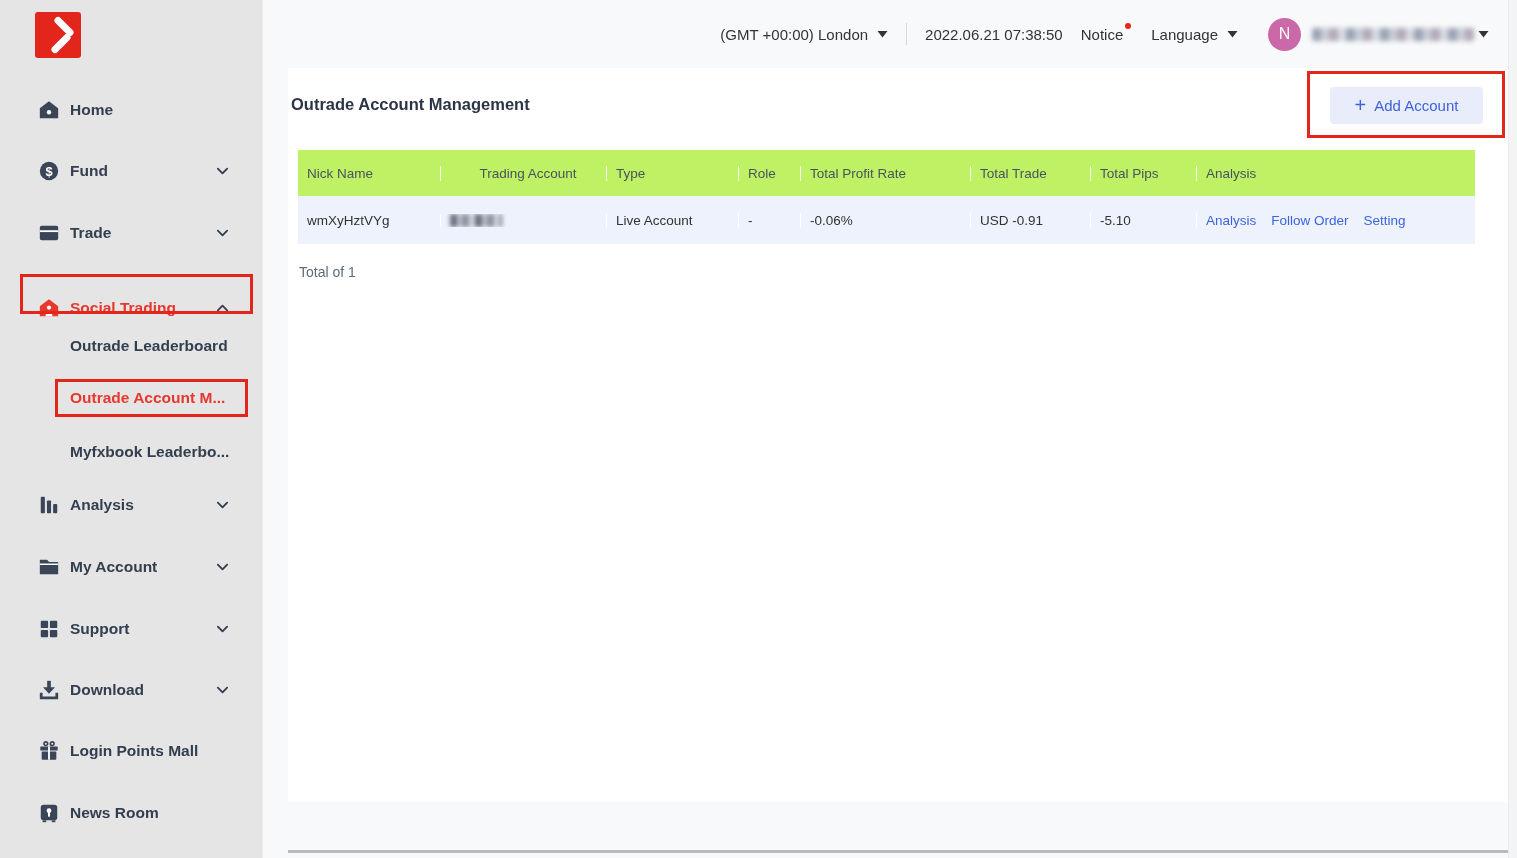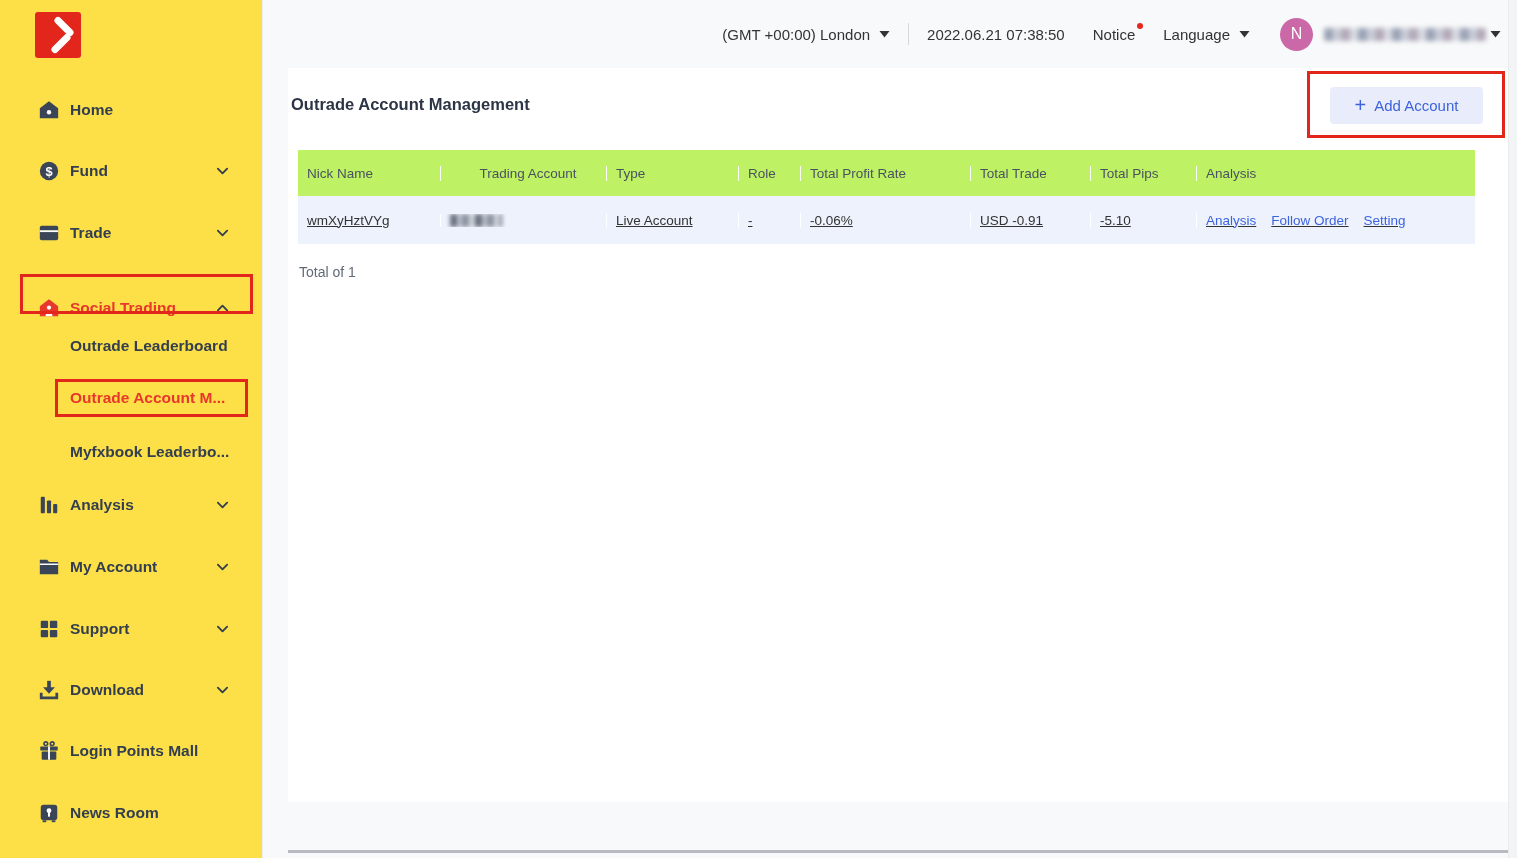--- a/index.html
+++ b/index.html
@@ -1,41 +1,41 @@
 <!DOCTYPE html>
 <html><head>
 <meta charset="utf-8">
 <style>
   * { margin:0; padding:0; box-sizing:border-box; }
   body { font-family:"Liberation Sans","DejaVu Sans",sans-serif; background:#fff; }
   .screen { position:relative; width:1517px; height:858px; background:#f8f9fa; overflow:hidden; }
 
   
-  .sidebar { position:absolute; left:0; top:0; width:263px; height:858px; background:#fde047; border-right:1px solid #ededed; }
+  .sidebar { position:absolute; left:0; top:0; width:263px; height:858px; background:#e5e5e5; border-right:1px solid #ededed; }
   .logo { position:absolute; left:35px; top:12px; width:46px; height:46px; background:#e2261c; border-radius:3px; overflow:hidden; }
   .logo .bar { position:absolute; width:24px; height:7px; background:#fff; border-radius:4px; }
   .logo .bar1 { left:17px; top:11px; transform:rotate(45deg); }
   .logo .bar2 { left:14px; top:28px; transform:rotate(-45deg); }
 
   .nav-item { position:absolute; left:0; width:263px; height:40px; cursor:pointer; }
   .nav-icon { position:absolute; left:38px; top:9px; width:22px; height:22px; }
   .nav-label { position:absolute; left:70px; top:50%; transform:translateY(-50%); font-size:15.5px; font-weight:bold; color:#333e4e; white-space:nowrap; }
   .nav-chevron { position:absolute; right:34px; top:50%; transform:translateY(-50%); width:13px; height:13px; }
   .nav-item.active .nav-label { color:#e8372c; }
 
   .ann-box { position:absolute; border:3px solid #e2261c; pointer-events:none; }
   .box-social { left:20px; top:274px; width:233px; height:40px; }
   .box-outacc { left:55px; top:379px; width:193px; height:38px; }
 
   
-  .topbar { position:absolute; left:263px; top:0; width:1254px; height:68px; display:flex; align-items:center; justify-content:flex-end; padding-right:16px; font-size:15px; color:#333; }
+  .topbar { position:absolute; left:263px; top:0; width:1254px; height:68px; display:flex; align-items:center; justify-content:flex-end; padding-right:28px; font-size:15px; color:#333; }
   .tb-item { display:flex; align-items:center; white-space:nowrap; }
   .tb-caret { margin-left:9px; }
   .tb-divider { width:1px; height:22px; background:#d9d9d9; margin:0 18px; }
-  .tb-notice { position:relative; margin-left:28px; cursor:pointer; }
+  .tb-notice { position:relative; margin-left:18px; cursor:pointer; }
   .tb-notice .dot { position:absolute; top:-3px; right:-8px; width:6px; height:6px; border-radius:50%; background:#e8251c; }
   .tb-language { margin-left:28px; cursor:pointer; }
   .avatar { width:33px; height:33px; border-radius:50%; background:#cb68a8; color:#fff; font-size:16px; display:flex; align-items:center; justify-content:center; margin-left:30px; }
   .blur-name { width:162px; height:13px; margin-left:11px; border-radius:2px;
     background:repeating-linear-gradient(90deg,#9aa3b5 0 9px,#c9cdd8 9px 17px,#b3a9b8 17px 26px,#d8dbe2 26px 34px);
     filter:blur(2.5px); }
   .user-caret { margin-left:4px; }
 
   
   .card { position:absolute; left:288px; top:68px; width:1220px; height:734px; background:#fff; }
@@ -44,21 +44,21 @@
   .box-add { left:1019px; top:3px; width:198px; height:67px; }
   .add-btn { position:absolute; left:1042px; top:19px; width:153px; height:37px; background:#e9edfb; border:none; border-radius:4px; color:#3d62dd; font-size:15px; font-family:inherit; display:flex; align-items:center; justify-content:center; gap:8px; cursor:pointer; }
   .add-plus { font-size:20px; font-weight:normal; line-height:1; margin-top:-2px; }
 
   
   .table { position:absolute; left:10px; top:82px; width:1177px; }
   .thead { display:flex; height:46px; background:#bef264; align-items:center; }
   .trow  { display:flex; height:48px; background:#edf2fd; align-items:center; }
   .cell { padding-left:9px; font-size:13.5px; white-space:nowrap; overflow:hidden; }
   .thead .cell { color:#4a5260; }
-  .trow .cell { color:#333;text-decoration:underline; }
+  .trow .cell { color:#333; }
   .cell + .cell { border-left:1px solid rgba(255,255,255,.95); }
   .c0{width:142px;} .c1{width:166px;text-align:center;} .c2{width:132px;} .c3{width:62px;}
   .c4{width:170px;} .c5{width:120px;} .c6{width:106px;} .c7{width:279px;}
   .blur-account { width:52px; height:13px; border-radius:1px;
     background:repeating-linear-gradient(90deg,#6a7080 0 7px,#b9bec9 7px 12px,#8d93a1 12px 19px,#cfd3da 19px 25px);
     filter:blur(2px); }
   .ops { display:flex; gap:15px; }
   .op-link { color:#3d64e0; cursor:pointer; }
   .total { position:absolute; left:11px; top:196px; font-size:14px; color:#606a76; }
 

